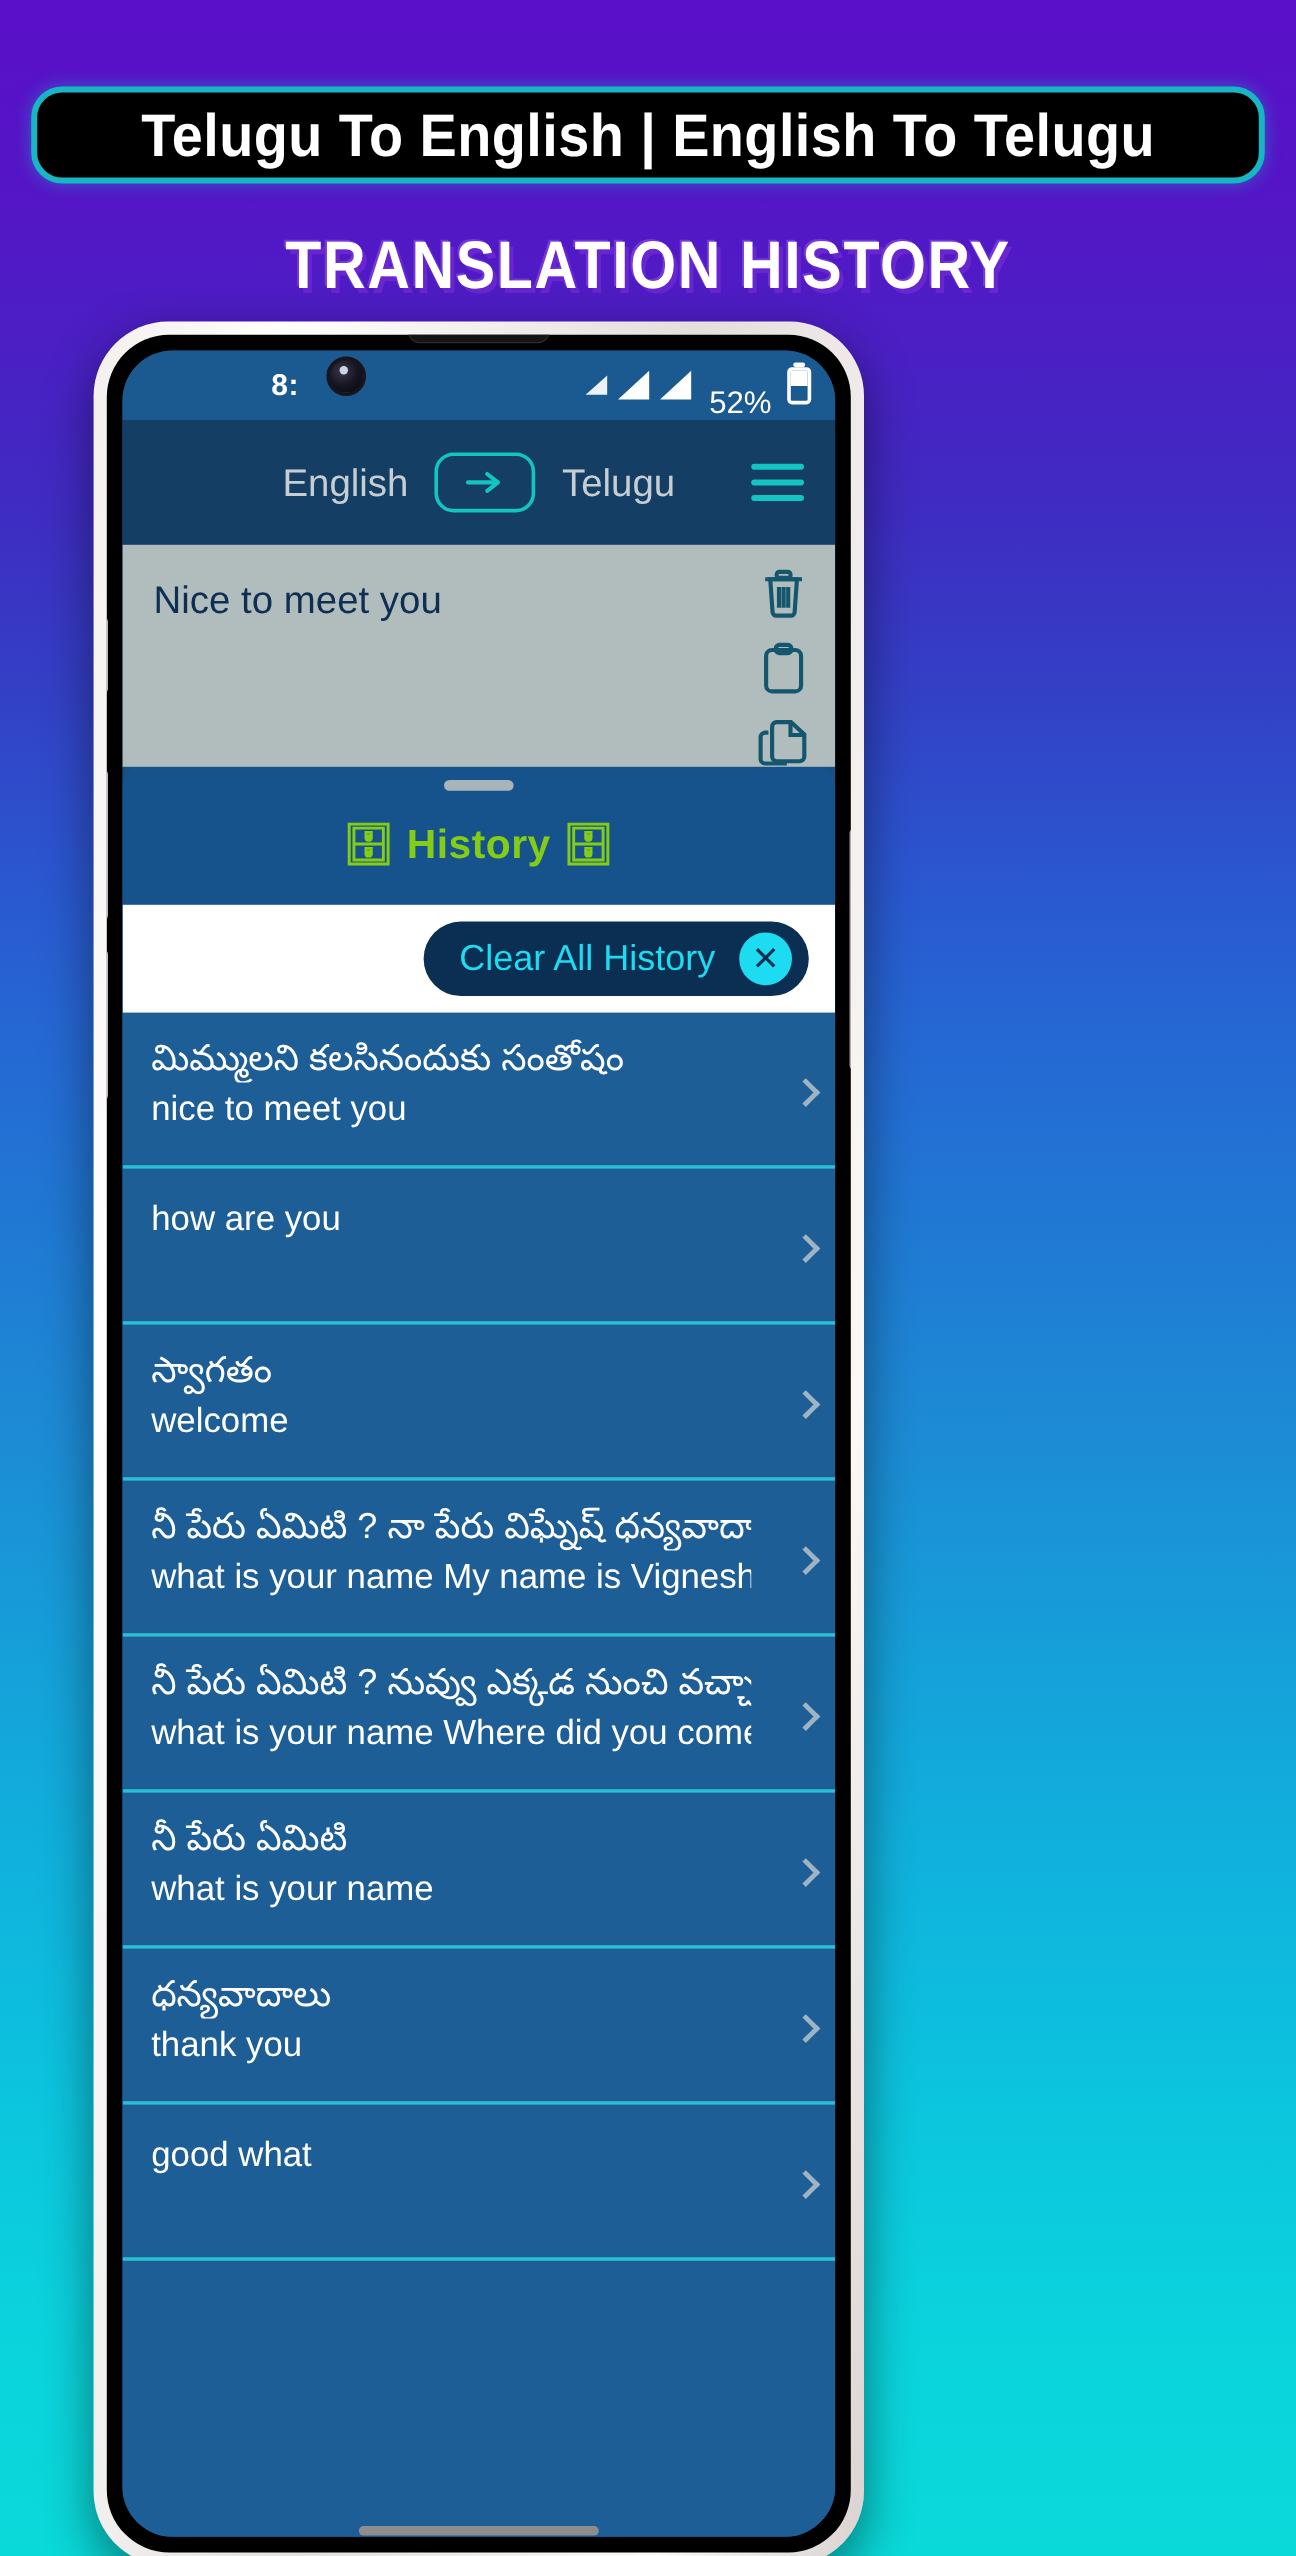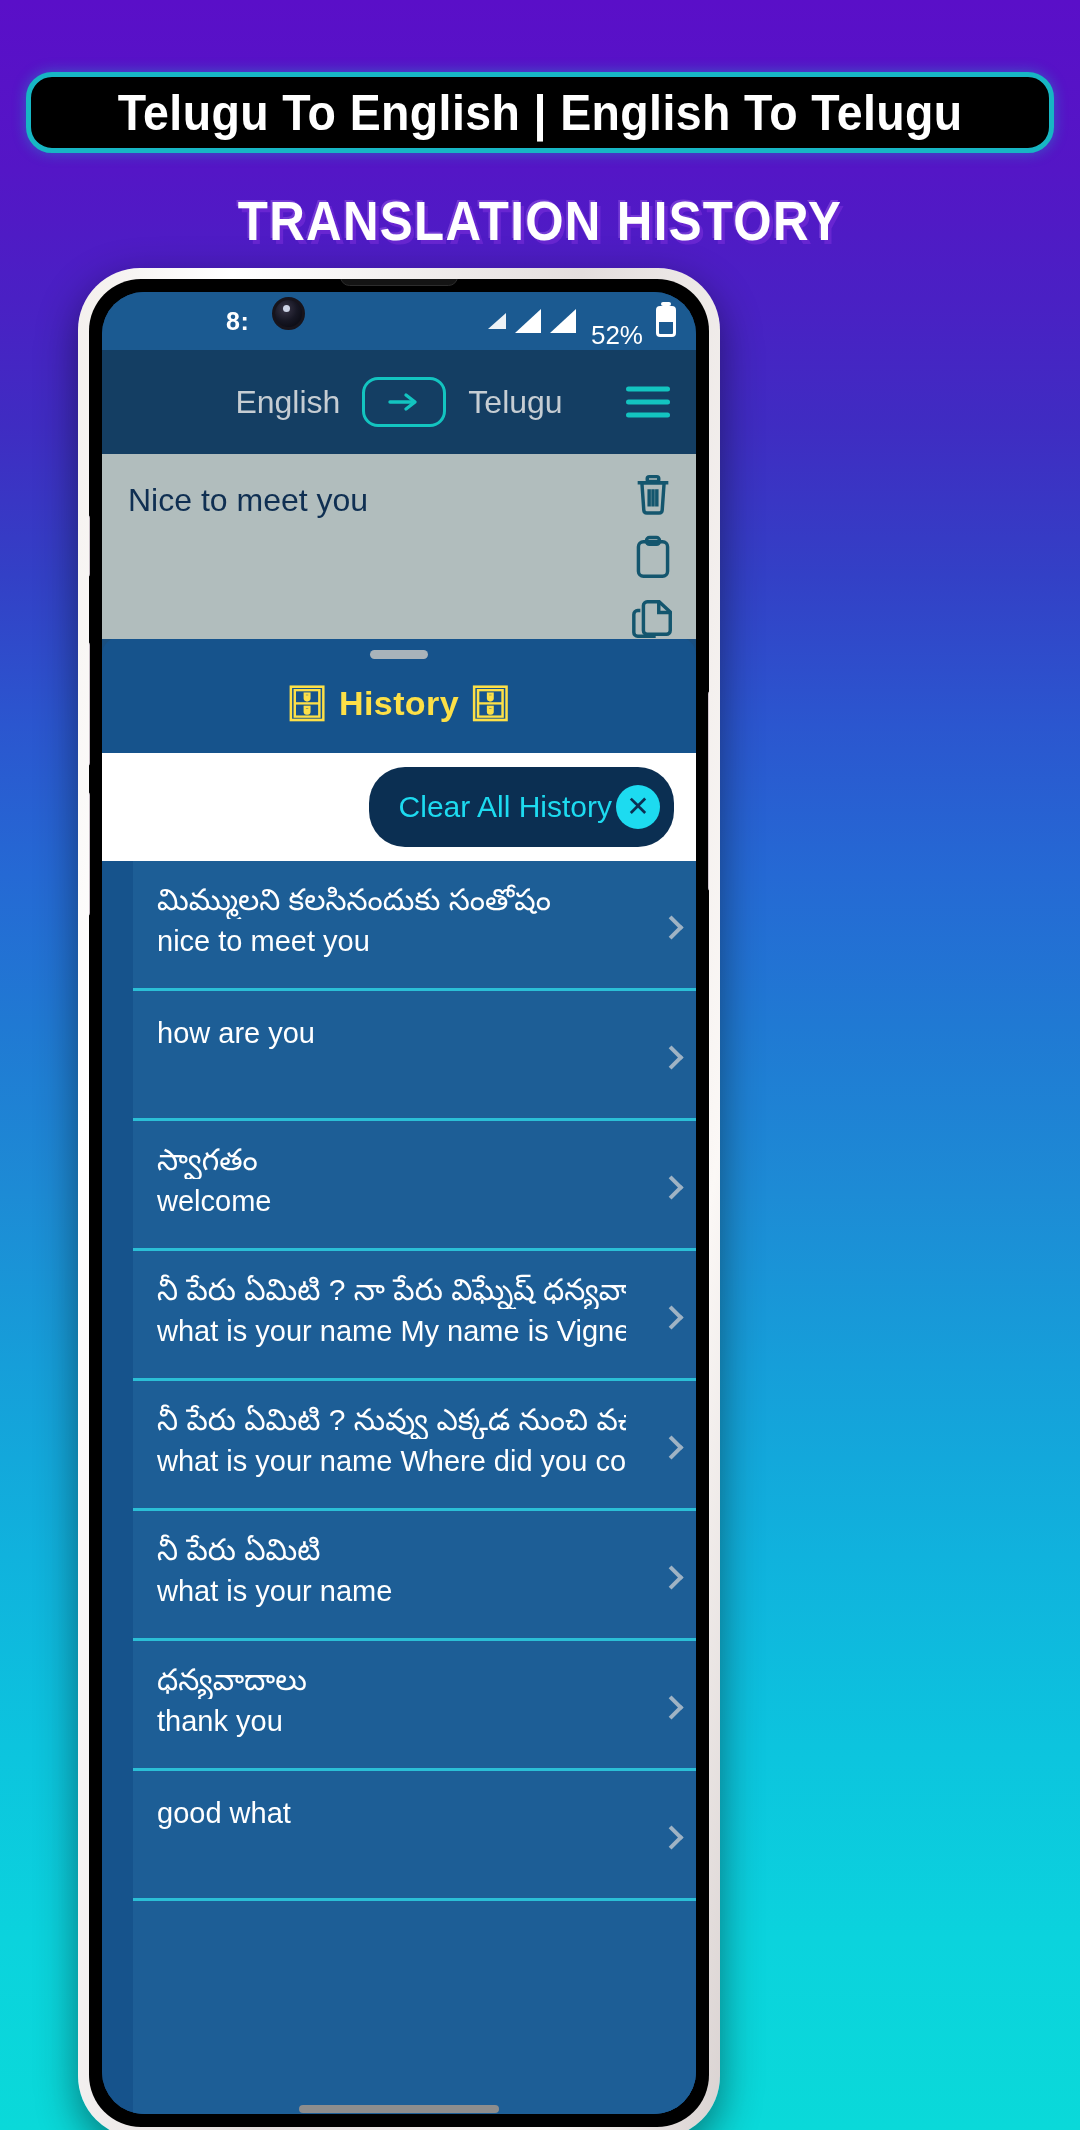--- a/index.html
+++ b/index.html
@@ -205,50 +205,49 @@
     margin-top: -2px;
     display: flex; flex-direction: column;
     overflow: hidden;
   }
   .sheet-grab {
     width: 58px; height: 9px; border-radius: 6px;
     background: #a9b3ba;
     margin: 13px auto 0;
   }
   .sheet-title {
-    text-align: center; color: #fde047;
+    text-align: center; color: #84cc16;
     font-size: 34px; font-weight: 700;
     padding: 24px 0 30px;
     letter-spacing: .4px;
   }
   .clear-row {
     background: #fff;
     padding: 14px 22px;
     display: flex; justify-content: flex-end; align-items: center;
     flex: 0 0 90px;
   }
   .clear-btn {
     background: #0b2f52;
     border-radius: 36px;
-    height: 80px;
+    height: 62px;
     padding: 0 14px 0 30px;
-    display: flex; align-items: center; gap: 4px;
+    display: flex; align-items: center; gap: 20px;
   }
   .clear-btn-label { color: #1ddbf0; font-size: 30px; font-weight: 500; }
   .clear-x {
     width: 44px; height: 44px; border-radius: 50%;
     background: #1ddbf0;
     display: flex; align-items: center; justify-content: center;
     color: #0b2f52; font-size: 28px; font-weight: 700; line-height: 1;
   }
   .hist-list {
     flex: 1 1 auto;
     overflow: hidden;
     background: #1d5e96;
-    margin-left: 31px;
   }
   .hist-item {
     position: relative;
     background: #1d5e96;
     border-bottom: 3px solid #2bbfd6;
     padding: 20px 70px 22px 24px;
     height: 130px;
   }
   .hist-src {
     color: #fff; font-size: 30px; line-height: 1.25;

